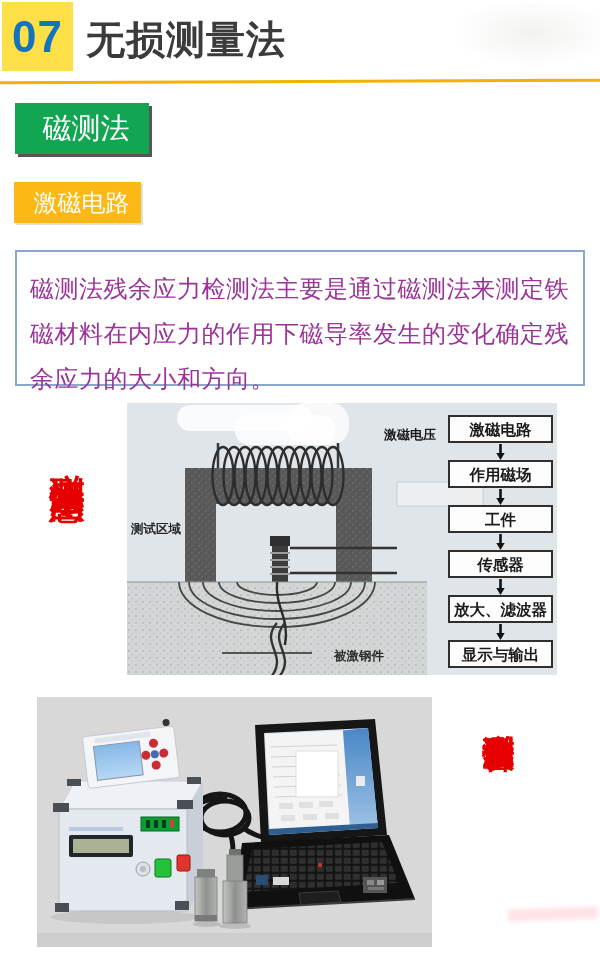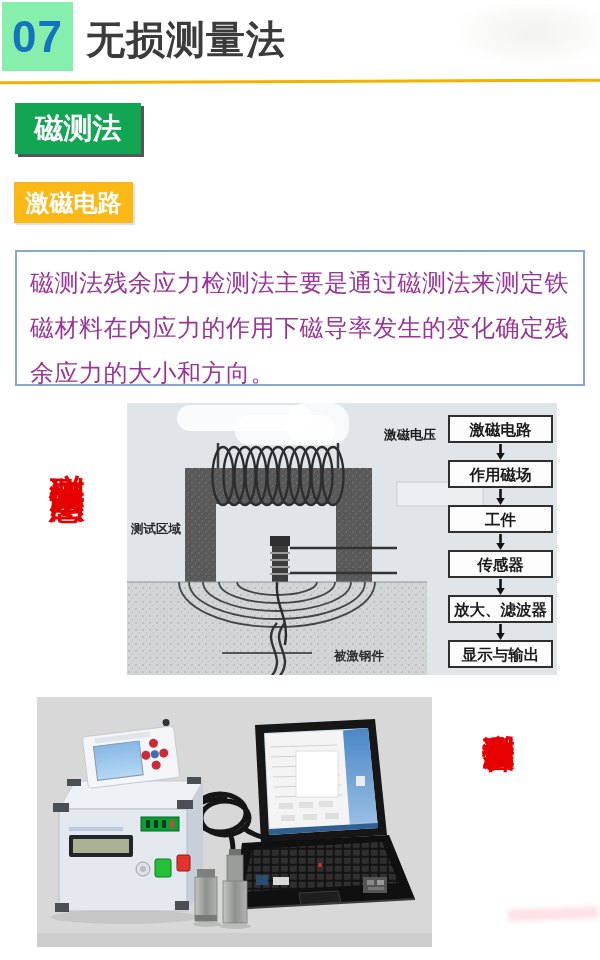--- a/index.html
+++ b/index.html
@@ -1,35 +1,35 @@
 <!DOCTYPE html>
 <html><head>
 <meta charset="utf-8">
 <style>
   html,body{margin:0;padding:0;}
   body{width:600px;height:960px;background:#ffffff;font-family:"Liberation Sans",sans-serif;}
   .page{position:relative;width:600px;height:960px;background:#fff;overflow:hidden;}
 
   
-  .num-box{position:absolute;left:2px;top:2px;width:71px;height:69px;background:#86efac;
+  .num-box{position:absolute;left:2px;top:2px;width:71px;height:69px;background:#fde047;
     display:flex;align-items:center;justify-content:center;}
   .num-box span{font-size:44px;font-weight:800;color:#1273BF;letter-spacing:1px;}
   .page-title{position:absolute;left:86px;top:13px;font-size:39px;font-weight:700;color:#3B3B3B;letter-spacing:1px;}
   .header-smudge{position:absolute;right:0;top:4px;width:150px;height:64px;
     background:radial-gradient(ellipse at 55% 45%, #f2f2f0 0%, rgba(255,255,255,0) 70%);}
   .gold-line{position:absolute;left:0;top:80px;width:600px;height:3px;background:#F2B202;transform:rotate(-0.25deg);}
 
   
-  .badge{position:absolute;display:flex;align-items:center;justify-content:center;color:#fff;font-weight:700;}
+  .badge{position:absolute;display:flex;align-items:center;justify-content:center;color:#fff;font-weight:400;padding-left:8px;}
   .badge-green{left:15px;top:103px;width:126px;height:51px;background:#12A653;box-shadow:3px 3px 0 #54565A;font-size:29px;}
   .badge-yellow{left:14px;top:182px;width:119px;height:41px;background:#FCB814;box-shadow:2px 2px 0 rgba(0,0,0,0.12);font-size:24px;}
 
   
   .desc-box{position:absolute;left:15px;top:250px;width:570px;height:136px;border:2px solid #8AA6CA;box-sizing:border-box;background:#fff;}
-  .desc-text{margin:0;padding:9px 10px 0 13px;font-family:"Liberation Serif",serif;
+  .desc-text{margin:0;padding:15px 10px 0 13px;font-family:"Liberation Serif",serif;
     font-size:24px;line-height:45px;color:#9A3498;letter-spacing:0.5px;}
 
   
   .v-label{position:absolute;color:#E60000;font-weight:800;
     writing-mode:vertical-rl;text-orientation:upright;}
   .v-label.left{left:43px;top:447px;height:236px;font-size:35px;letter-spacing:3px;}
   .v-label.right{left:477px;top:709px;height:238px;font-size:32px;letter-spacing:1px;}
 
   
   .diagram-panel{position:absolute;left:127px;top:403px;width:430px;height:272px;background:#DFE5E9;}

